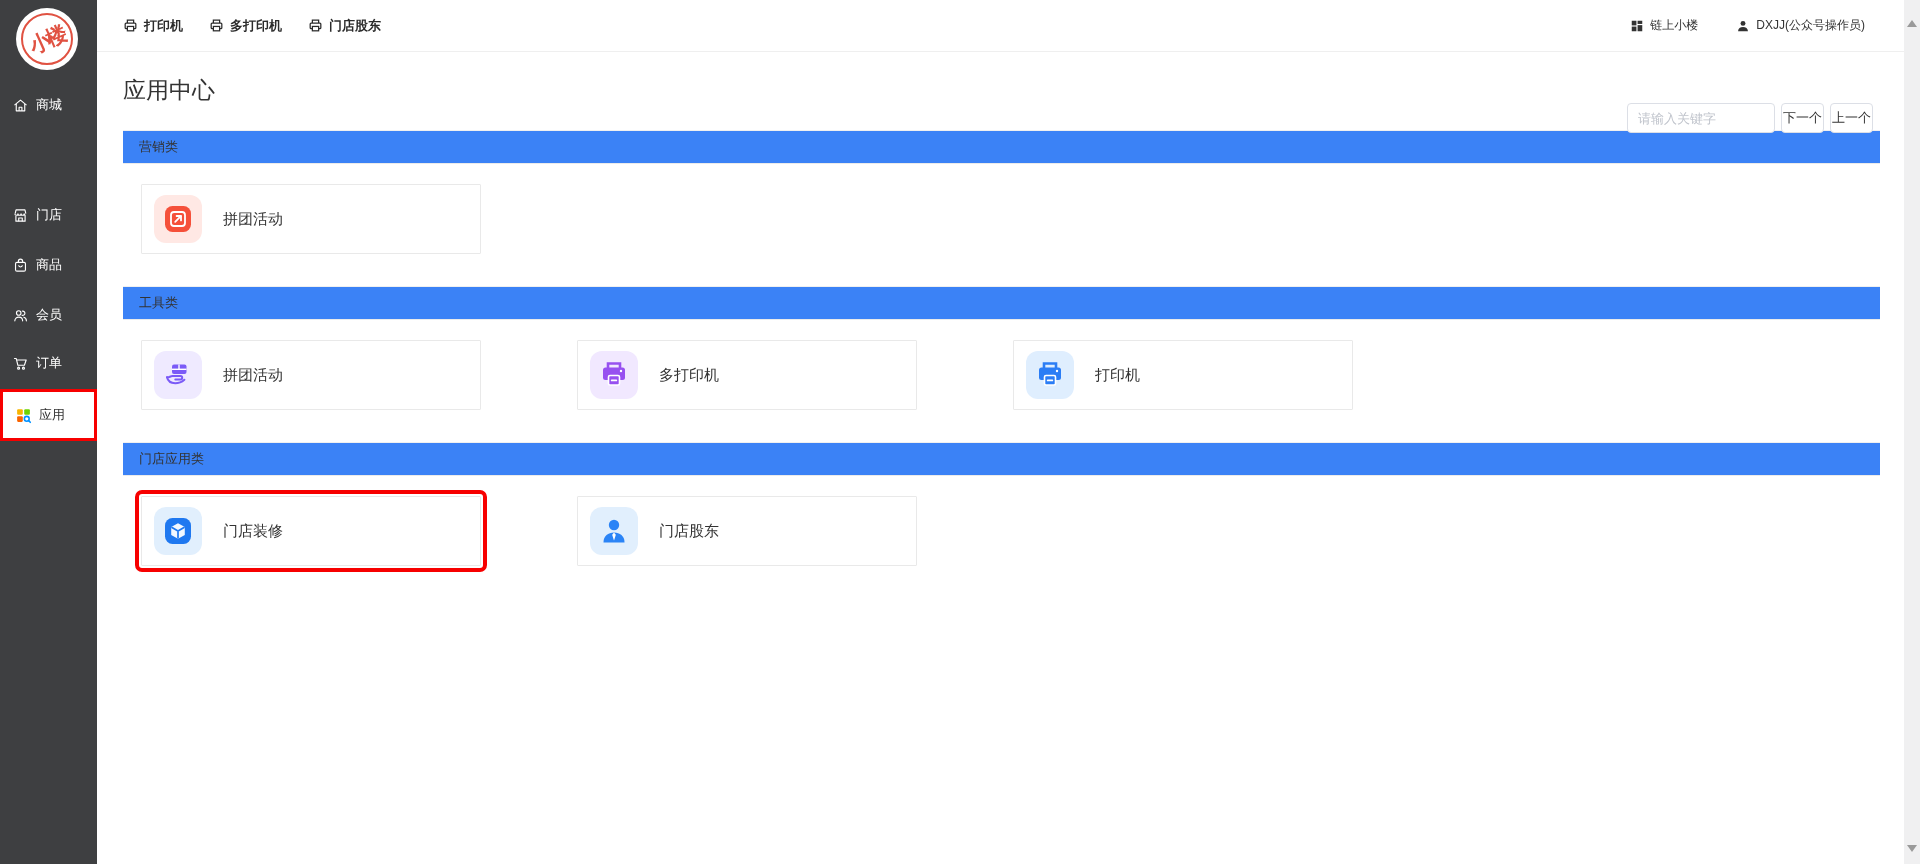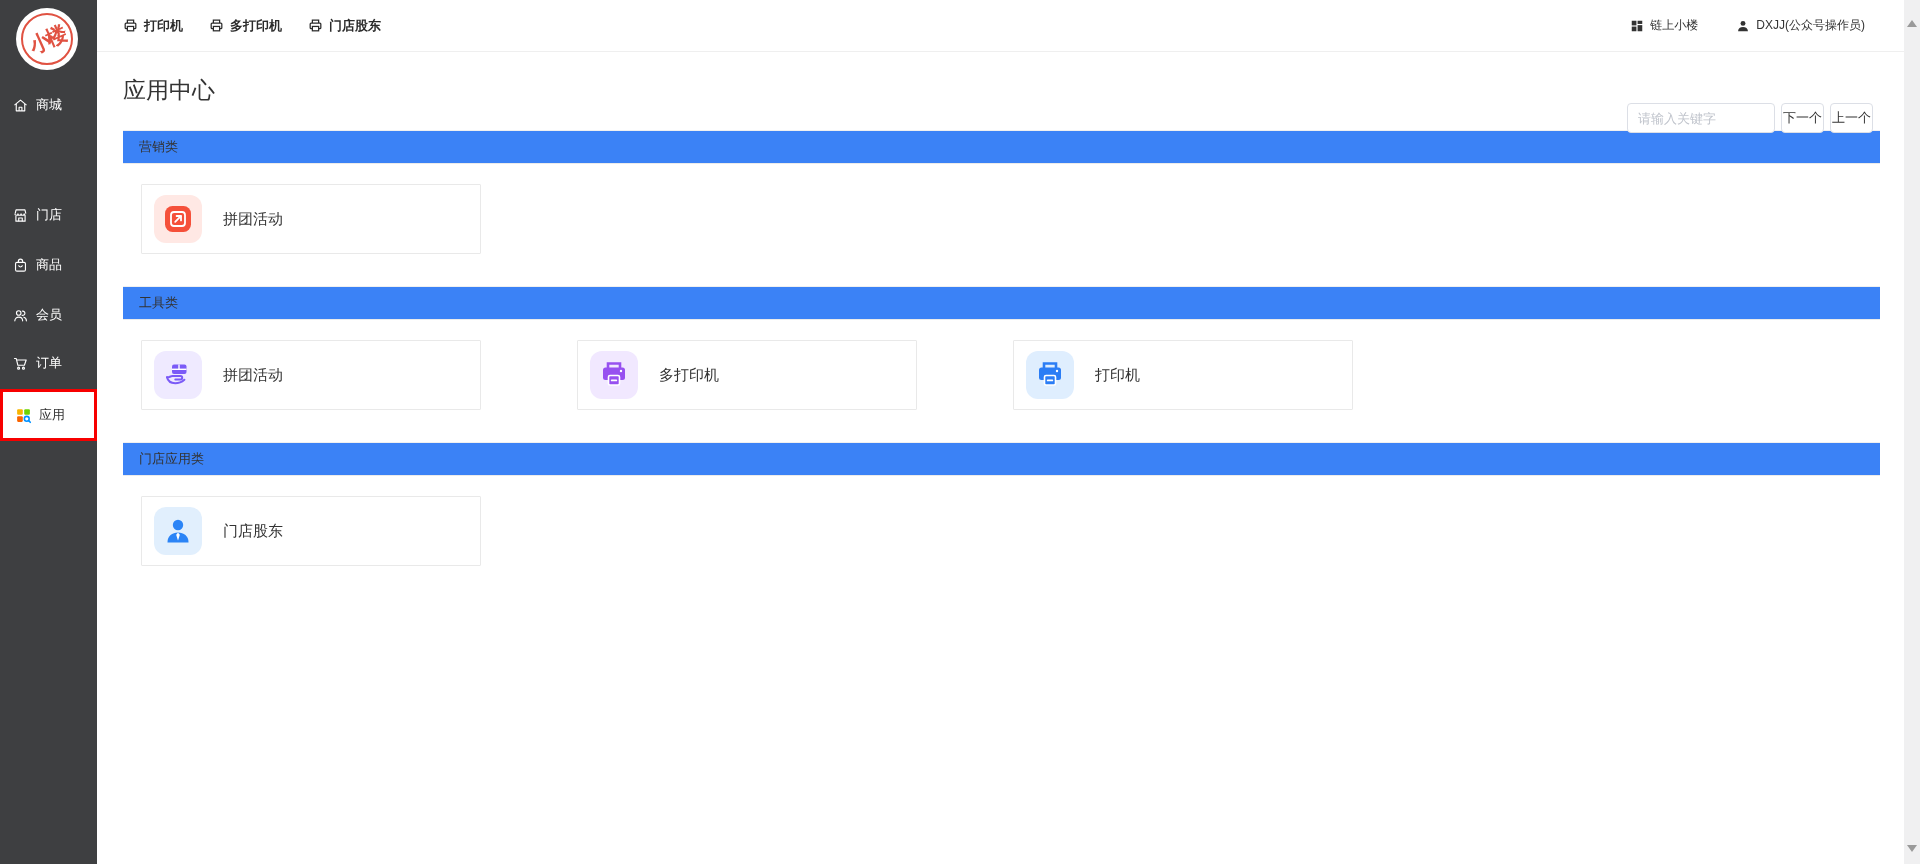--- a/index.html
+++ b/index.html
@@ -310,20 +310,28 @@
     </div>
     <span class="card-label">打印机</span>
   </div>
         </div>
   </section>
       <section class="app-section">
     <div class="section-header">
       <span class="section-title">门店应用类</span>
     </div>
     <div class="cards">
+          <div class="card annotated">
+    <div class="app-icon" style="background: rgb(225, 239, 253);">
+      <svg style="color: rgb(31, 120, 240);">
+                <use href="#sym-cube-app-icon" xlink:href="#sym-cube-app-icon"></use>
+              </svg>
+    </div>
+    <span class="card-label">门店装修</span>
+  </div>
           <div class="card">
     <div class="app-icon" style="background: rgb(225, 239, 253);">
       <svg style="color: rgb(43, 132, 246);">
                 <use href="#sym-shareholder-icon" xlink:href="#sym-shareholder-icon"></use>
               </svg>
     </div>
     <span class="card-label">门店股东</span>
   </div>
         </div>
   </section>

